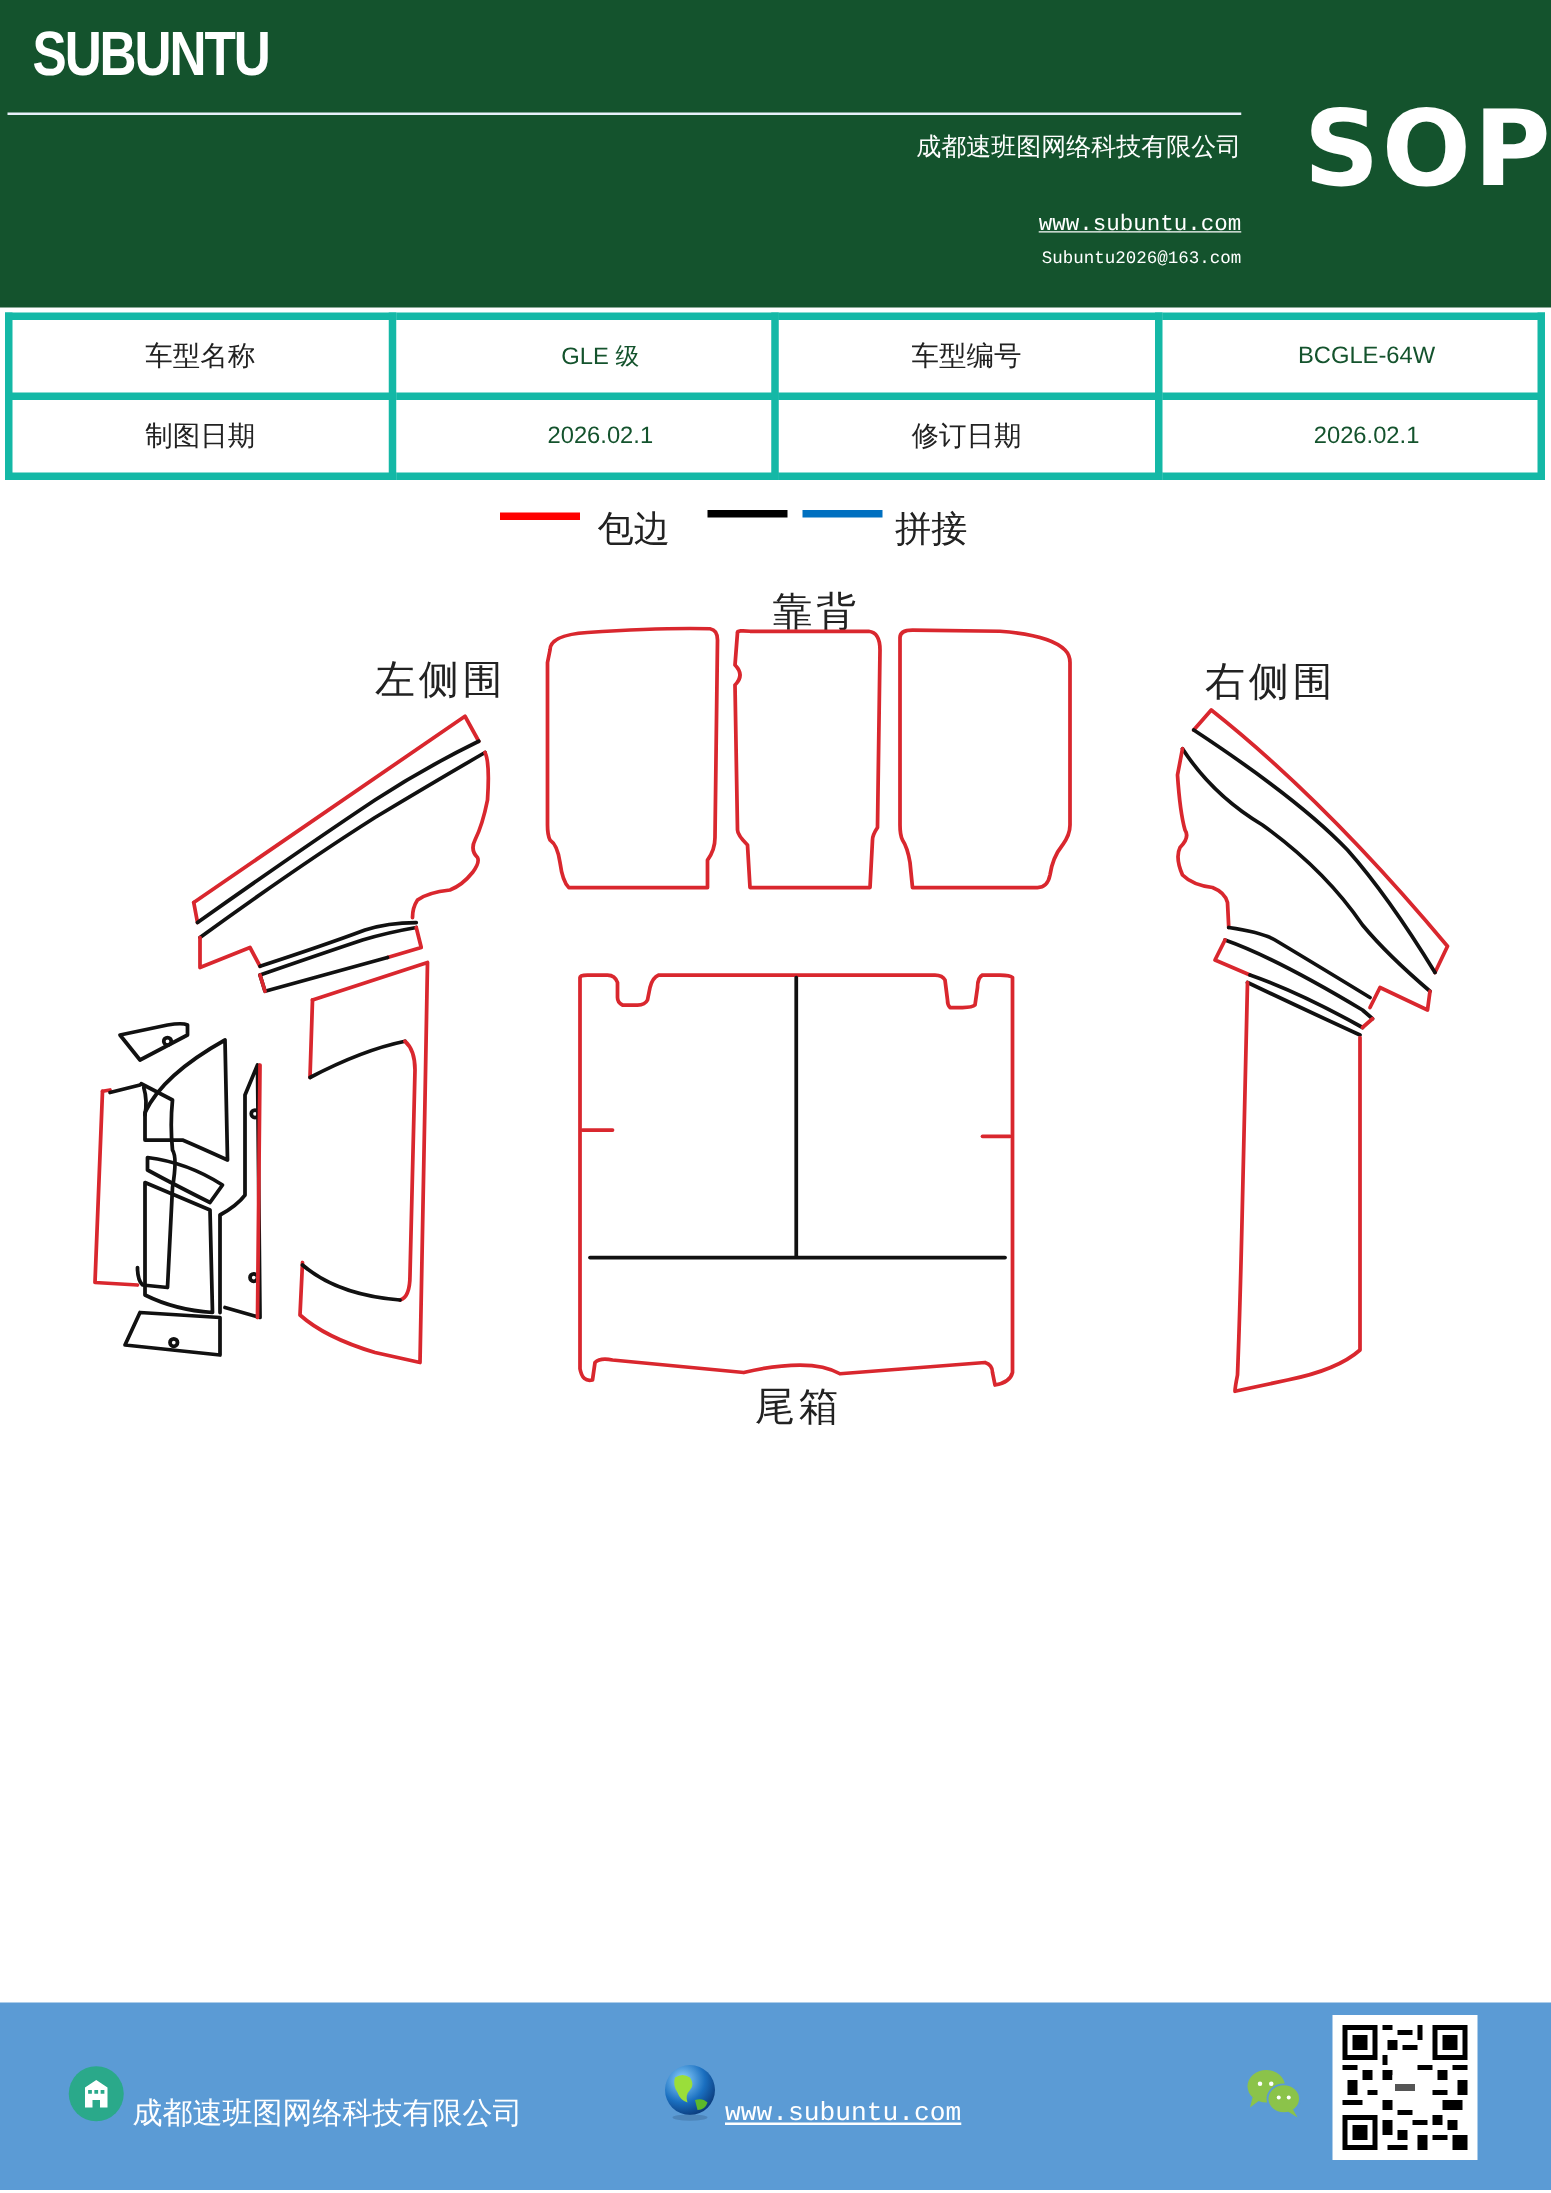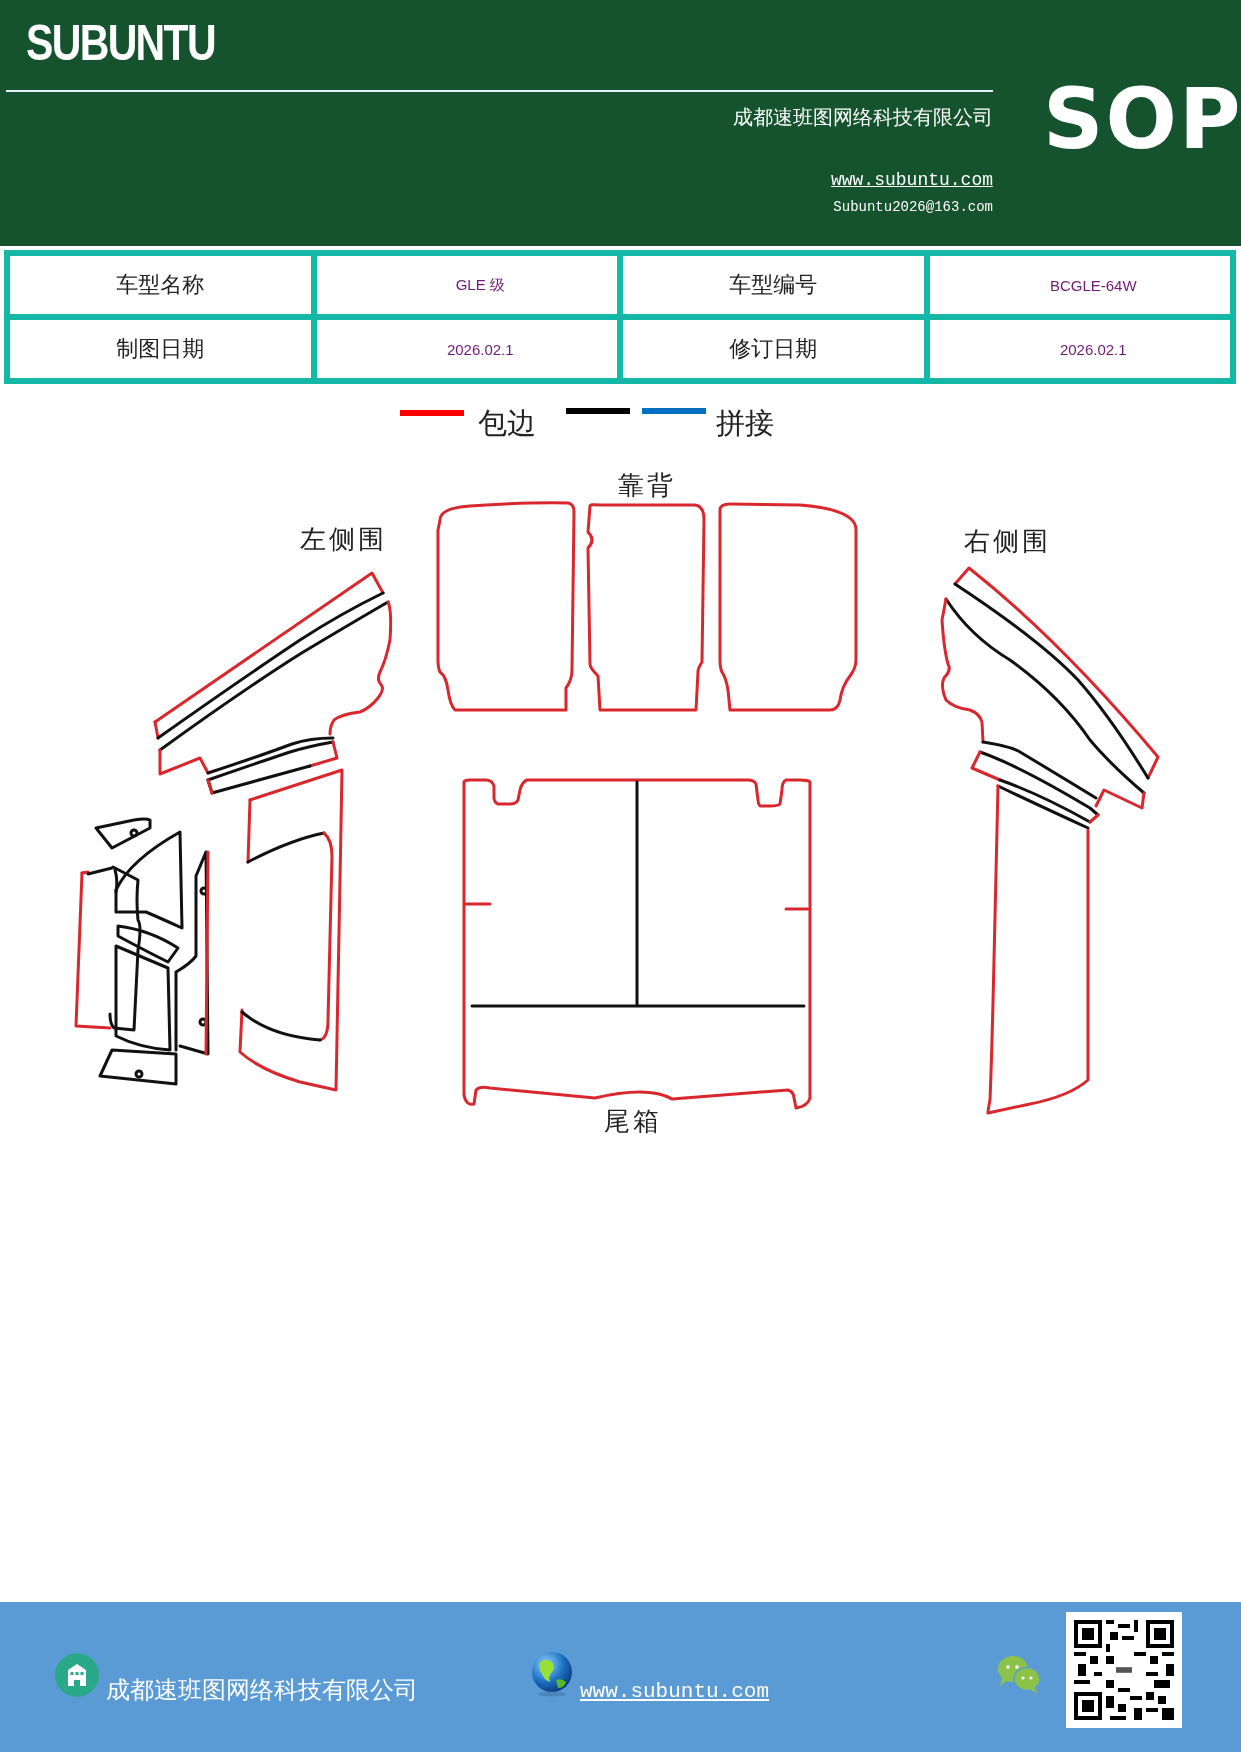--- a/index.html
+++ b/index.html
@@ -45,28 +45,28 @@
       letter-spacing: 2px;
     }
     table.info {
       position: absolute; left: 4px; top: 250px; width: 1232px;
       border-collapse: collapse; table-layout: fixed;
     }
     table.info td {
       border: 6px solid #14b8a6; height: 56px; text-align: center; vertical-align: middle;
       font-size: 22px; color: #222;
     }
-    table.info td.val { font-family: "Liberation Sans", sans-serif; font-size: 15px; color: #701a75; padding-left: 28px; }
+    table.info td.val { font-family: "Liberation Sans", sans-serif; font-size: 19px; color: #14532d; padding-left: 28px; }
     .legend {
       position: absolute; left: 400px; top: 400px; height: 40px; width: 420px;
     }
     .legend .sw { position: absolute; height: 6px; top: 10px; width: 64px; }
     .legend .lbl { position: absolute; top: 4px; font-size: 29px; color: #222; }
     .diagram { position: absolute; left: 0; top: 450px; width: 1241px; height: 700px; }
-    .part-label { position: absolute; font-size: 26px; color: #222; letter-spacing: 3px; }
+    .part-label { position: absolute; font-size: 32px; color: #222; letter-spacing: 3px; }
     .footer {
       position: absolute; left: 0; top: 1602px; width: 1241px; height: 150px;
       background: #5b9bd5;
     }
     .f-company {
       position: absolute; left: 106px; top: 72px;
       font-family: "DejaVu Serif", serif; font-size: 24px; color: #fff;
     }
     .f-url {
       position: absolute; left: 580px; top: 78px;

